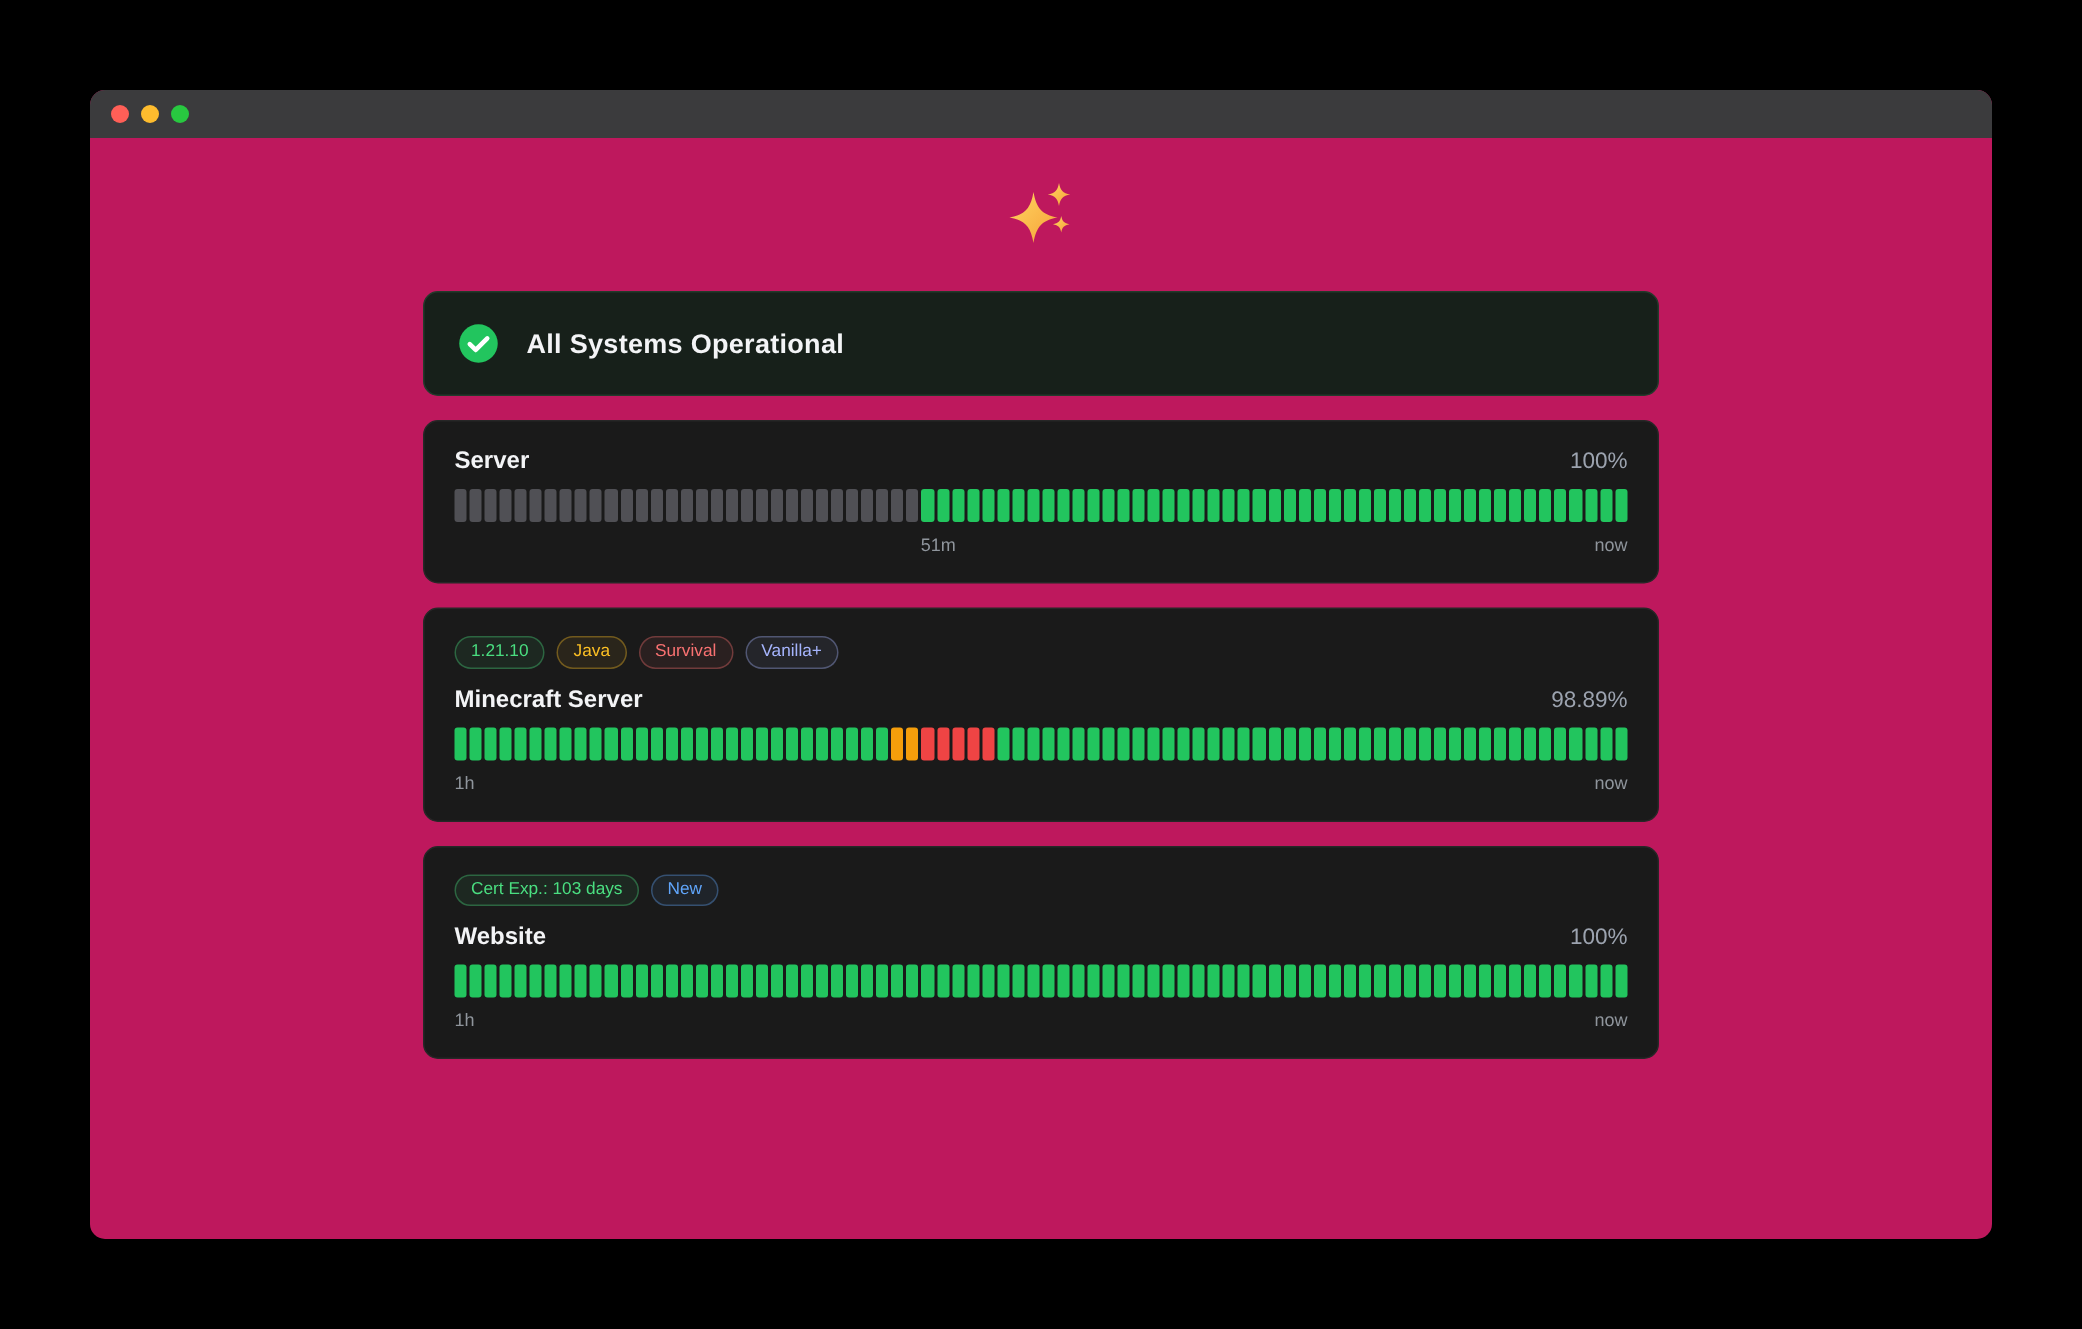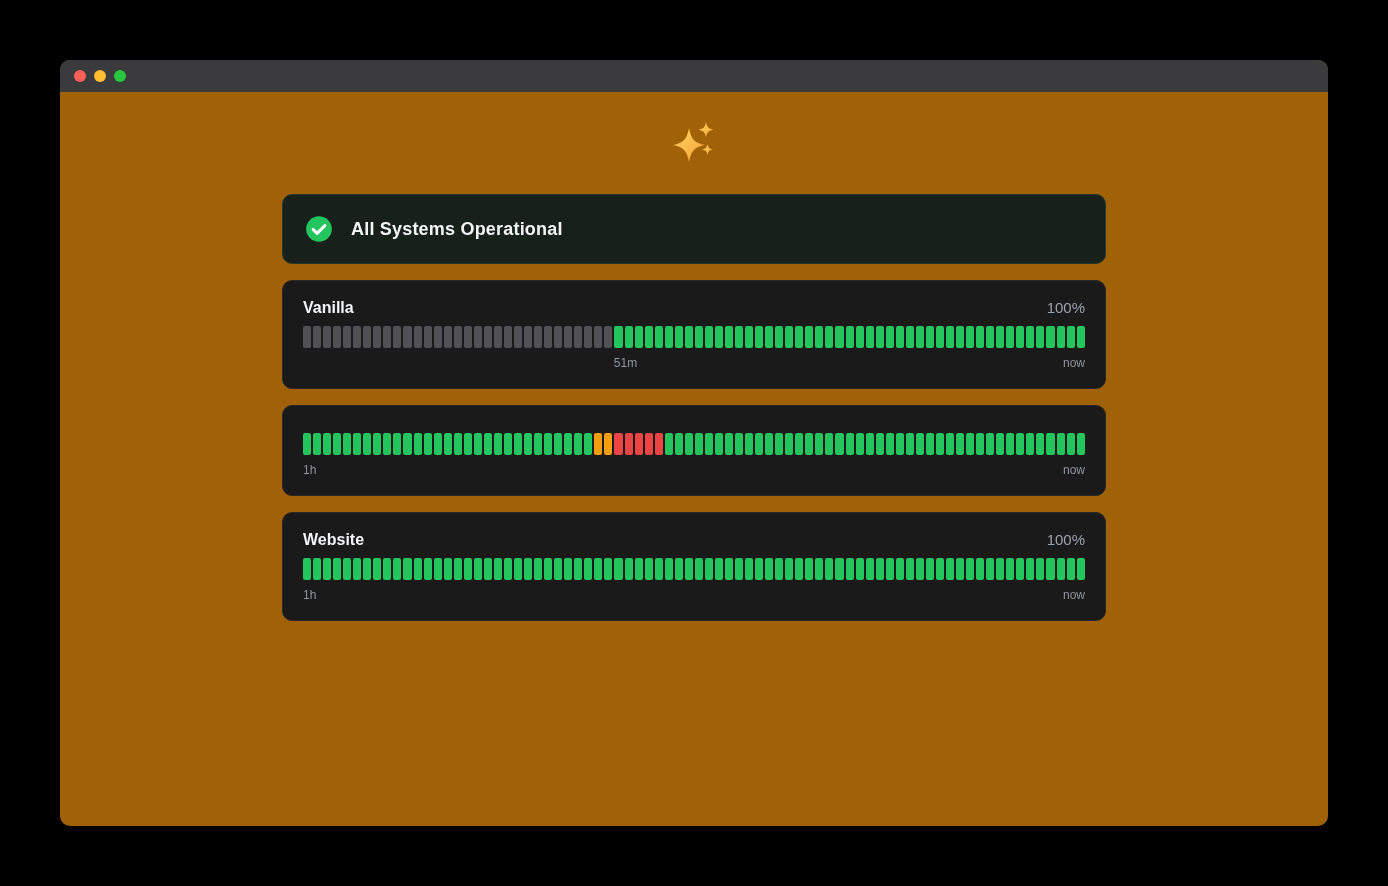--- a/index.html
+++ b/index.html
@@ -5,21 +5,21 @@
   * { box-sizing: border-box; margin: 0; padding: 0; }
   html, body {
     width: 1388px; height: 886px;
     background: #000;
     font-family: "Liberation Sans", sans-serif;
     overflow: hidden;
   }
   .window {
     width: 1268px; height: 766px;
     margin: 60px auto 0;
-    background: #a16207;
+    background: #be185d;
     border-radius: 10px;
     overflow: hidden;
     box-shadow: 0 24px 70px rgba(0,0,0,0.85);
   }
   .titlebar {
     height: 32px;
     background: #3b3b3d;
     display: flex; align-items: center;
     padding: 0 14px; gap: 8px;
   }
@@ -108,21 +108,21 @@
           </svg>
         </span>
         <span class="banner-text">All Systems Operational</span>
       </div>
 
 
       <div class="services">
   <div class="card">
 
     <div class="card-head">
-      <span class="svc-name">Vanilla</span>
+      <span class="svc-name">Server</span>
       <span class="svc-pct">100%</span>
     </div>
     <div class="bar">
               <div class="seg" style="background: rgb(80, 80, 85);"></div>
               <div class="seg" style="background: rgb(80, 80, 85);"></div>
               <div class="seg" style="background: rgb(80, 80, 85);"></div>
               <div class="seg" style="background: rgb(80, 80, 85);"></div>
               <div class="seg" style="background: rgb(80, 80, 85);"></div>
               <div class="seg" style="background: rgb(80, 80, 85);"></div>
               <div class="seg" style="background: rgb(80, 80, 85);"></div>
@@ -198,20 +198,30 @@
               <div class="seg" style="background: rgb(34, 197, 94);"></div>
               <div class="seg" style="background: rgb(34, 197, 94);"></div>
             </div>
     <div class="bar-labels">
       <span class="bar-label-start" style="margin-left: 39.7436%;">51m</span>
       <span class="bar-label-end">now</span>
     </div>
   </div>
 
   <div class="card">
+    <div class="badges">
+              <span class="badge" style="color: rgb(74, 222, 128); border-color: rgba(74, 222, 128, 0.35); background: rgba(74, 222, 128, 0.07);">1.21.10</span>
+              <span class="badge" style="color: rgb(251, 191, 36); border-color: rgba(251, 191, 36, 0.35); background: rgba(251, 191, 36, 0.07);">Java</span>
+              <span class="badge" style="color: rgb(248, 113, 113); border-color: rgba(248, 113, 113, 0.35); background: rgba(248, 113, 113, 0.07);">Survival</span>
+              <span class="badge" style="color: rgb(165, 180, 252); border-color: rgba(165, 180, 252, 0.35); background: rgba(165, 180, 252, 0.07);">Vanilla+</span>
+            </div>
+    <div class="card-head">
+      <span class="svc-name">Minecraft Server</span>
+      <span class="svc-pct">98.89%</span>
+    </div>
     <div class="bar">
               <div class="seg" style="background: rgb(34, 197, 94);"></div>
               <div class="seg" style="background: rgb(34, 197, 94);"></div>
               <div class="seg" style="background: rgb(34, 197, 94);"></div>
               <div class="seg" style="background: rgb(34, 197, 94);"></div>
               <div class="seg" style="background: rgb(34, 197, 94);"></div>
               <div class="seg" style="background: rgb(34, 197, 94);"></div>
               <div class="seg" style="background: rgb(34, 197, 94);"></div>
               <div class="seg" style="background: rgb(34, 197, 94);"></div>
               <div class="seg" style="background: rgb(34, 197, 94);"></div>
@@ -285,20 +295,24 @@
               <div class="seg" style="background: rgb(34, 197, 94);"></div>
               <div class="seg" style="background: rgb(34, 197, 94);"></div>
             </div>
     <div class="bar-labels">
       <span class="bar-label-start">1h</span>
       <span class="bar-label-end">now</span>
     </div>
   </div>
 
   <div class="card">
+    <div class="badges">
+              <span class="badge" style="color: rgb(74, 222, 128); border-color: rgba(74, 222, 128, 0.35); background: rgba(74, 222, 128, 0.07);">Cert Exp.: 103 days</span>
+              <span class="badge" style="color: rgb(96, 165, 250); border-color: rgba(96, 165, 250, 0.35); background: rgba(96, 165, 250, 0.07);">New</span>
+            </div>
     <div class="card-head">
       <span class="svc-name">Website</span>
       <span class="svc-pct">100%</span>
     </div>
     <div class="bar">
               <div class="seg" style="background: rgb(34, 197, 94);"></div>
               <div class="seg" style="background: rgb(34, 197, 94);"></div>
               <div class="seg" style="background: rgb(34, 197, 94);"></div>
               <div class="seg" style="background: rgb(34, 197, 94);"></div>
               <div class="seg" style="background: rgb(34, 197, 94);"></div>

